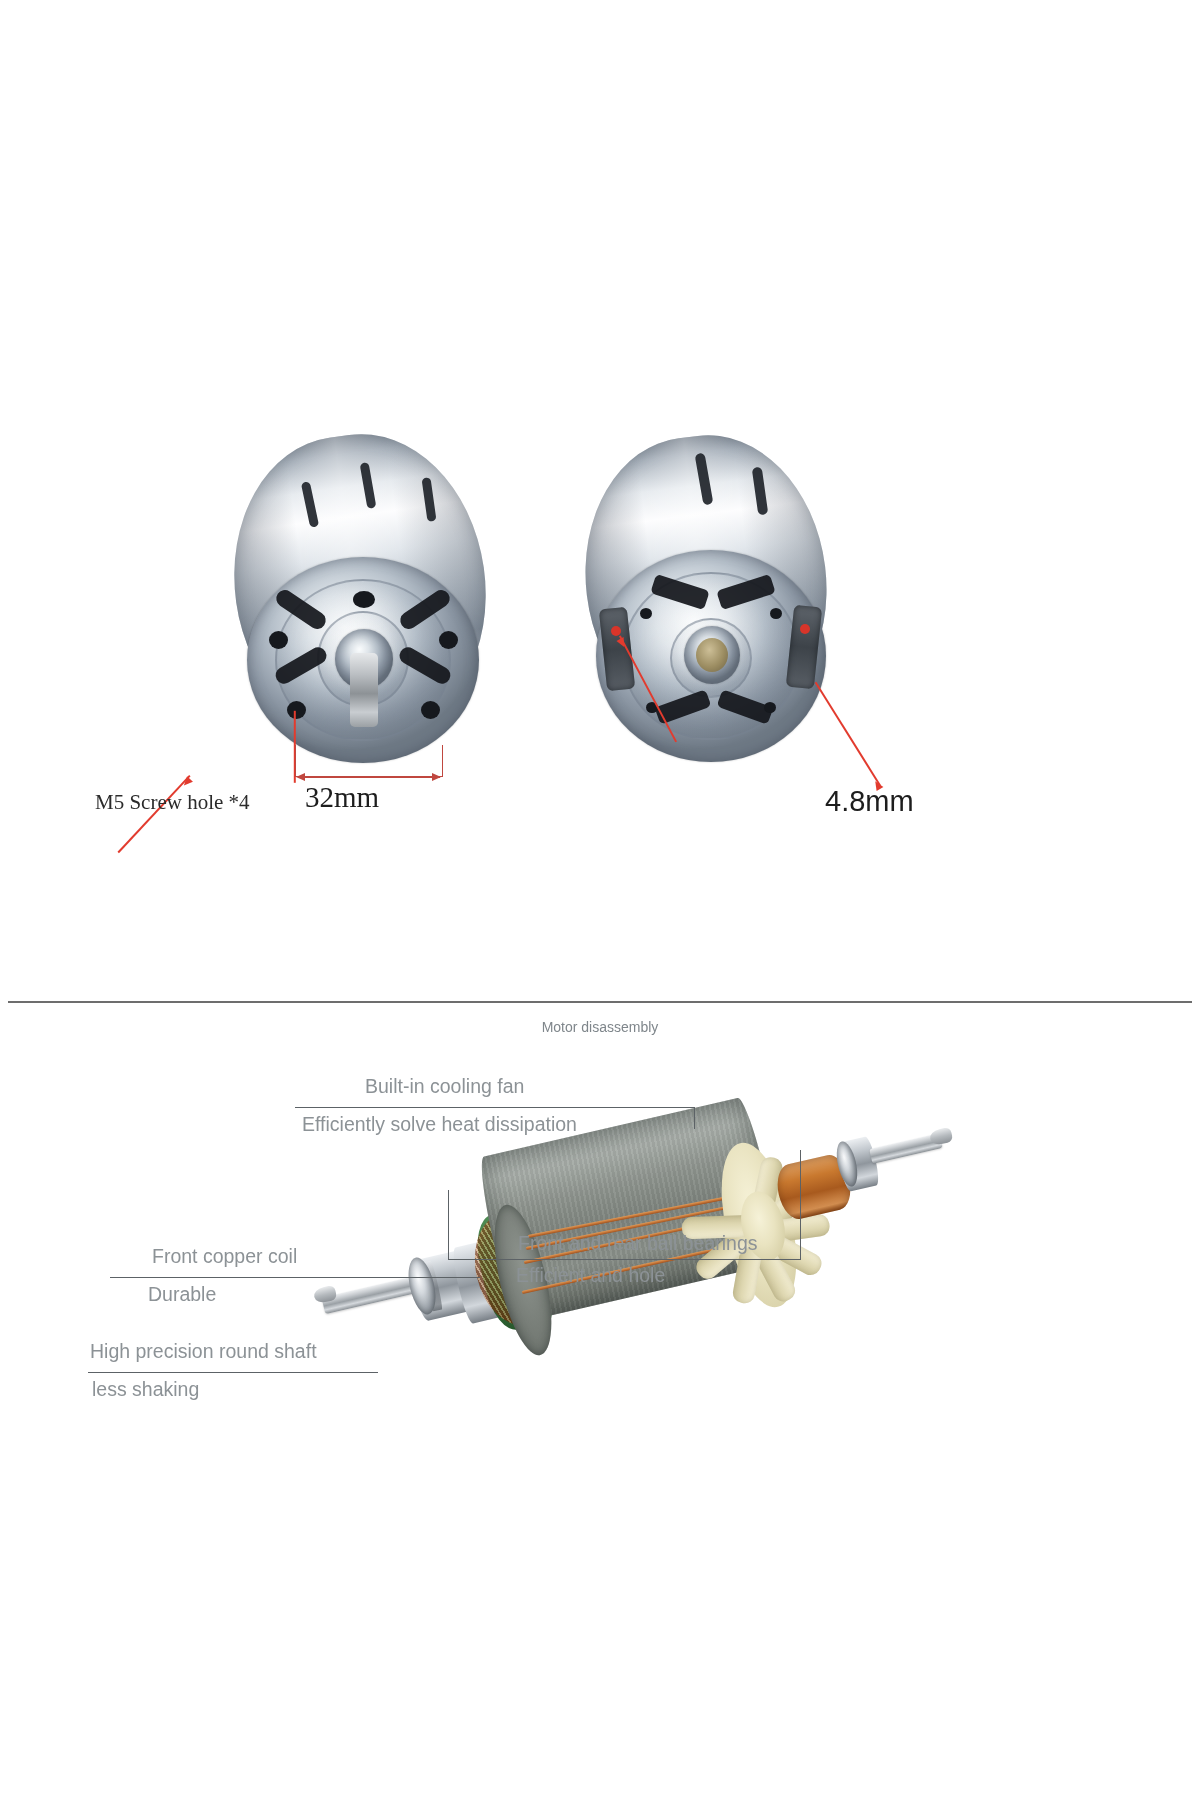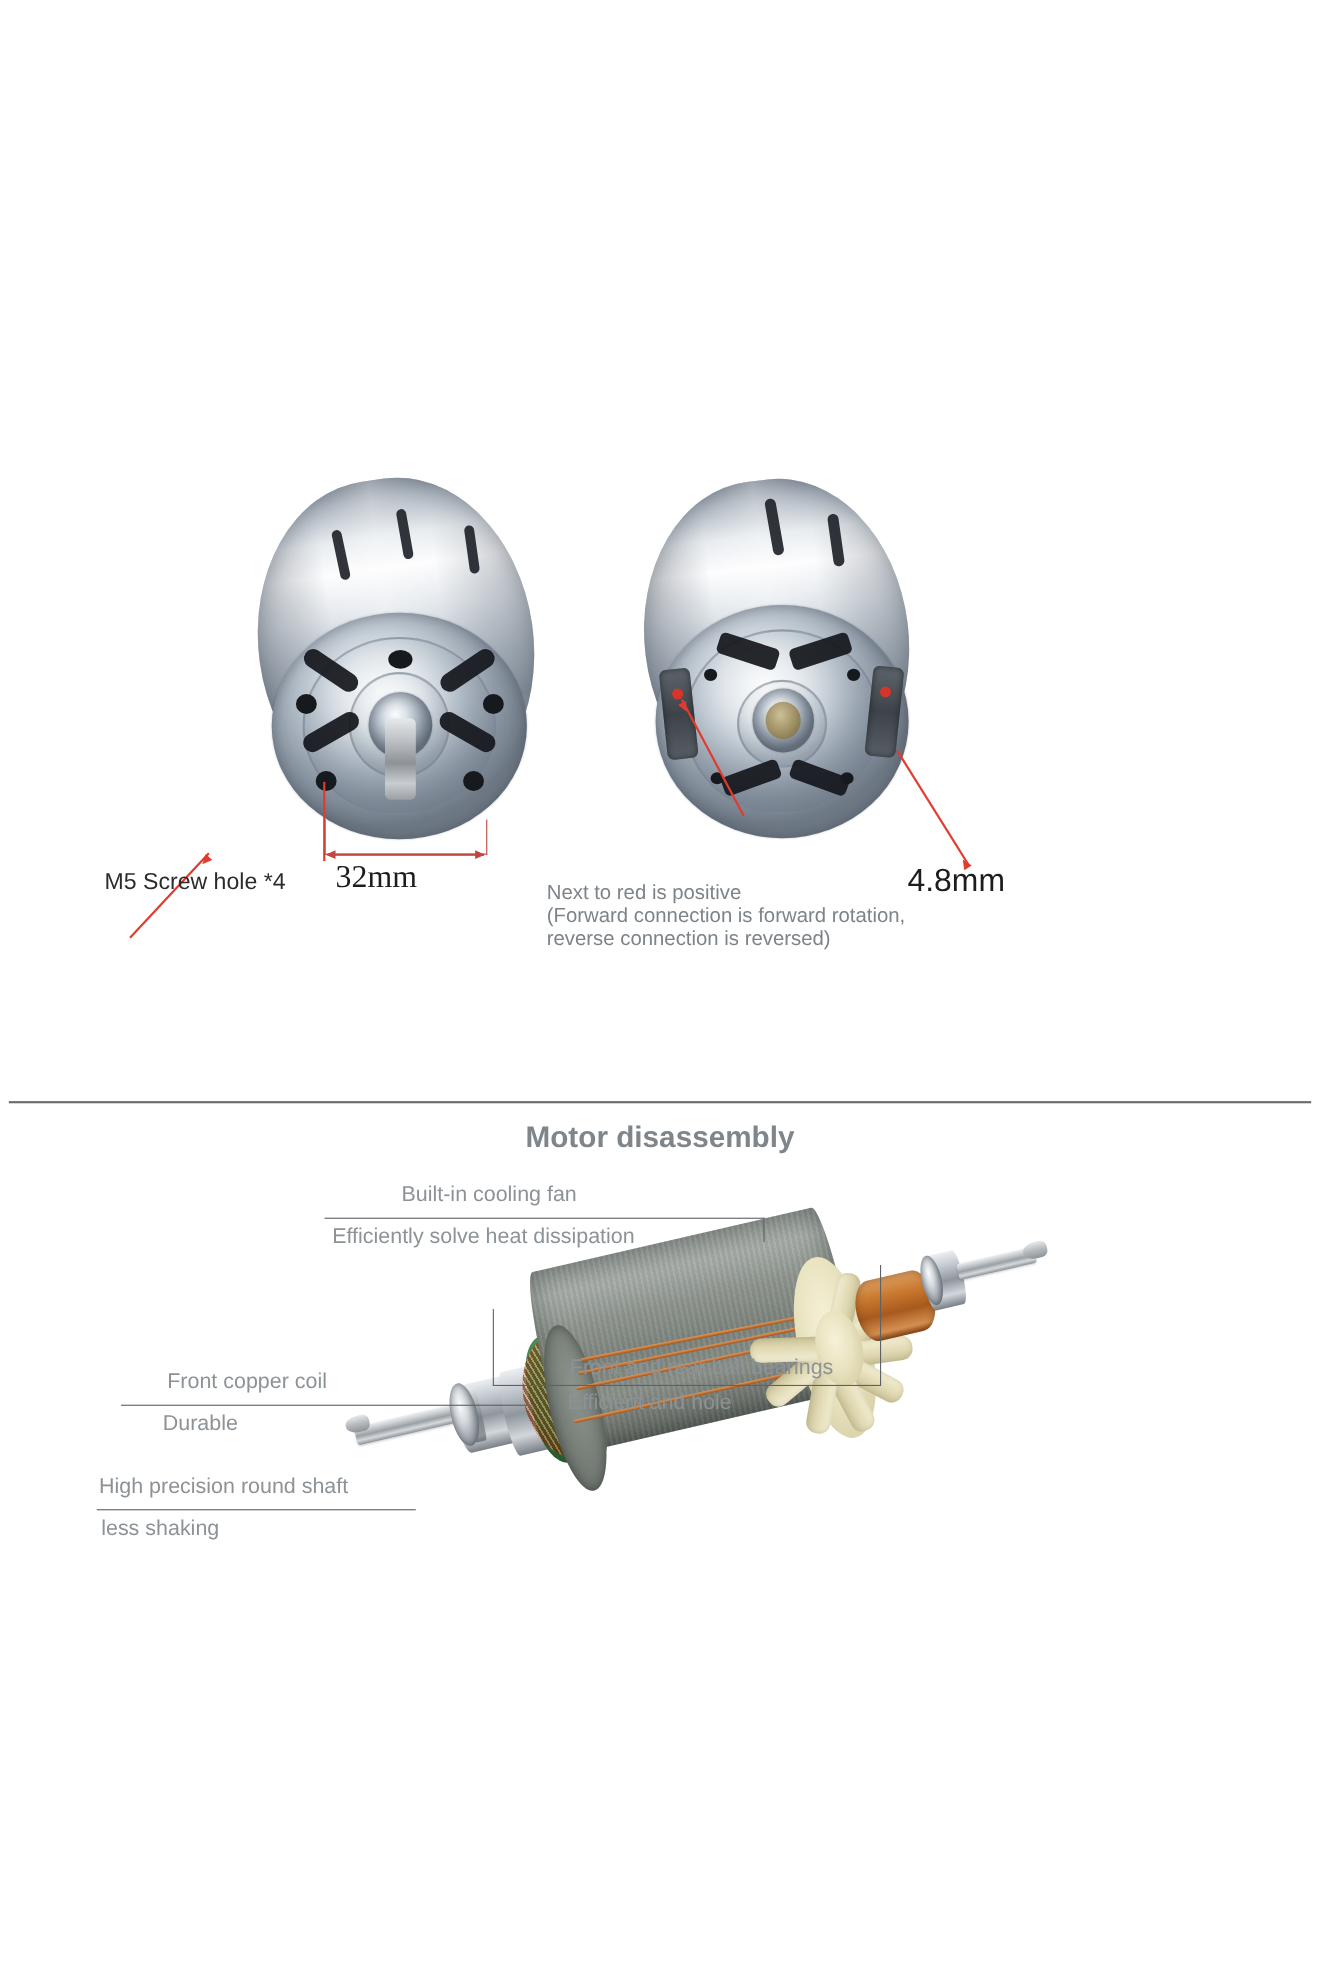--- a/index.html
+++ b/index.html
@@ -77,37 +77,37 @@
   }
   .dim-bracket { position: absolute; border: 1.6px solid #c0473f; border-top: none; }
   .dim-axis { position: absolute; height: 1.6px; background: #c0473f; }
   .dim-tick-l, .dim-tick-r {
     position: absolute; width: 0; height: 0;
     border-top: 4px solid transparent; border-bottom: 4px solid transparent;
   }
   .dim-tick-l { border-right: 9px solid #c0473f; }
   .dim-tick-r { border-left: 9px solid #c0473f; }
 
-  .cap-dark { position: absolute; color: #2b2b2b; font-size: 21px; white-space: nowrap; }
+  .cap-dark { position: absolute; color: #2b2b2b; font-size: 21px; white-space: nowrap; font-family: Liberation Serif, serif; }
   .cap-dim  { position: absolute; color: #1d1d1d; font-size: 29px; white-space: nowrap; }
   .cap-grey {
     position: absolute; color: #7d8489; font-size: 18.5px;
     line-height: 21px; white-space: nowrap;
   }
 
   
   .divider {
     position: absolute; left: 8px; top: 1001px; width: 1184px; height: 2px;
     background: #6d6d6d;
   }
 
   
   .sec2-title {
     position: absolute; left: 0; top: 1019px; width: 1200px;
-    text-align: center; font-size: 27px; color: #7f868b; font-weight: bold;
+    text-align: center; font-size: 14px; color: #7f868b;
   }
 
   .lbl {
     position: absolute; color: #8c9296; font-size: 19.5px; white-space: nowrap;
   }
   .leader { position: absolute; background: #5c6266; height: 1.4px; }
   .leader-v { position: absolute; background: #5c6266; width: 1.4px; }
 
   
   .rotor-wrap { position: absolute; left: 330px; top: 1085px; width: 600px; height: 330px; }
@@ -285,25 +285,20 @@
 
       <div class="hole" style="left:62px;  top:178px; width:12px; height:11px;"></div>
       <div class="hole" style="left:192px; top:178px; width:12px; height:11px;"></div>
       <div class="hole" style="left:68px;  top:272px; width:12px; height:11px;"></div>
       <div class="hole" style="left:186px; top:272px; width:12px; height:11px;"></div>
     </div>
 
     <div class="red-line" style="left:620px; top:235px; width:120px; transform:rotate(62deg);"></div>
     <div class="red-arrow" style="left:620px; top:235px; transform:rotate(62deg);"></div>
 
-    <div class="cap-grey" style="left:497px; top:400px;">
-      <div>Next to red is positive</div>
-      <div>(Forward connection is forward rotation,</div>
-      <div>reverse connection is reversed)</div>
-    </div>
 
     <div class="red-line" style="left:880px; top:385px; width:122px; transform:rotate(-122deg);"></div>
     <div class="red-arrow" style="left:880px; top:385px; transform:rotate(-122deg);"></div>
     <div class="cap-dim" style="left:825px; top:385px;">4.8mm</div>
   </div>
 
   <div class="divider"></div>
 
   <div class="sec2-title">Motor disassembly</div>
 

